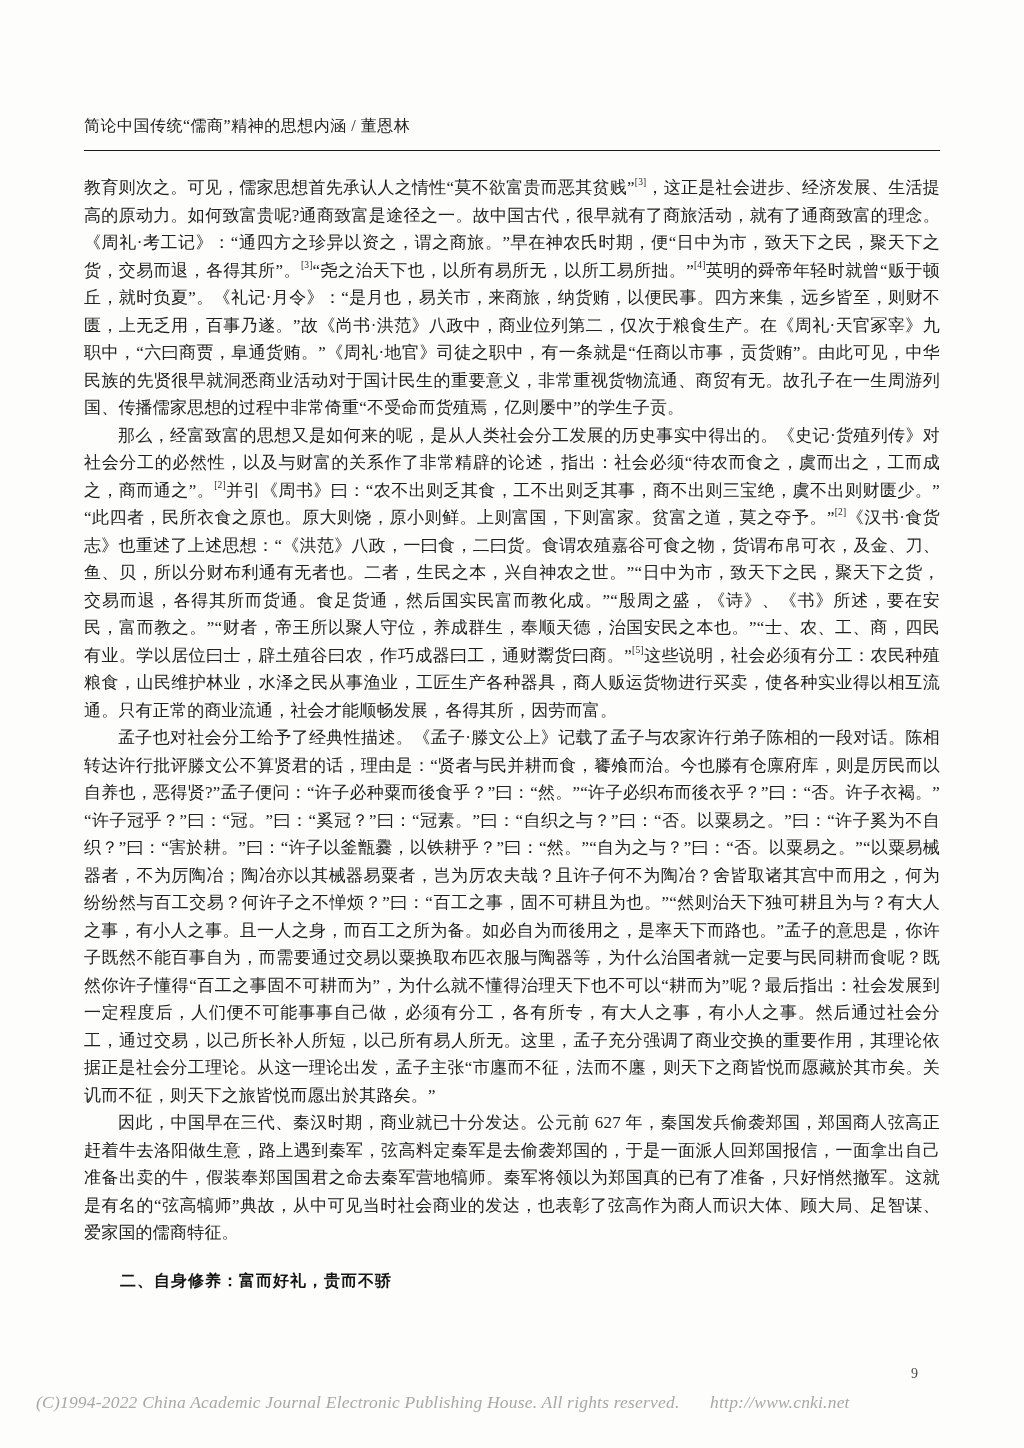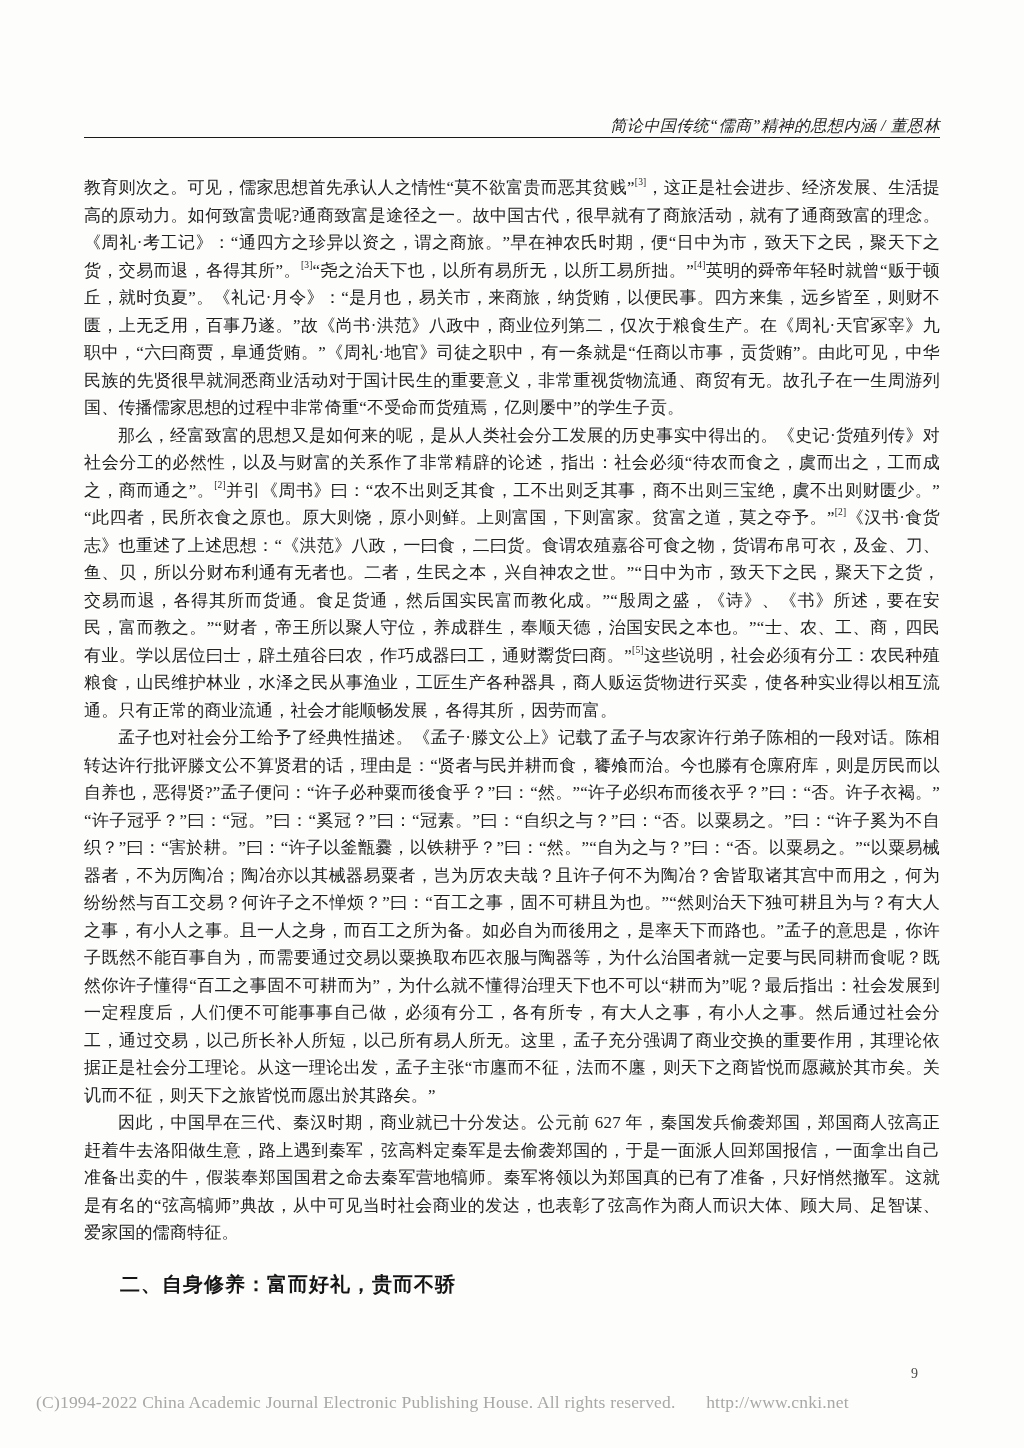--- a/index.html
+++ b/index.html
@@ -11,27 +11,26 @@
     background: #fdfdfc;
     color: #1e1e1e;
     font-family: "Liberation Serif", "DejaVu Serif", serif;
     overflow: hidden;
   }
   .page-header {
     position: absolute;
     left: 84px;
     right: 84px;
     top: 116px;
-    text-align: right;
+    text-align: left;
     font-size: 16px;
     letter-spacing: 0.5px;
-    font-style: italic;
     color: #222;
     border-bottom: 1.5px solid #1a1a1a;
-    padding-bottom: 0;
+    padding-bottom: 13px;
   }
   .article {
     position: absolute;
     left: 84px;
     right: 84px;
     top: 174px;
   }
   .para {
     margin: 0;
     font-size: 17px;
@@ -46,40 +45,41 @@
     line-height: 0;
     position: relative;
     top: -1px;
     vertical-align: super;
   }
   .section-heading {
     margin: 24px 0 0 0;
     padding-left: 36px;
     font-family: Liberation Mono, monospace;
     font-weight: bold;
-    font-size: 20px;
+    font-size: 16px;
     letter-spacing: 1px;
     color: #151515;
   }
   .after-heading { margin-top: 40px; }
   .page-number {
     position: absolute;
     top: 1366px;
     right: 106px;
     font-size: 14px;
     color: #4a4a4a;
   }
   .footer-copyright {
     position: absolute;
     left: 36px;
     top: 1392px;
     font-size: 17.5px;
     color: #a8a8a6;
     letter-spacing: 0.2px;
     white-space: nowrap;
+    font-style: italic;
   }
   .footer-copyright .footer-url { margin-left: 26px; }
 </style>
 </head>
 <body>
 
 <div class="page">
 
   <div class="page-header">
     <span>简论中国传统“儒商”精神的思想内涵 / 董恩林</span>

